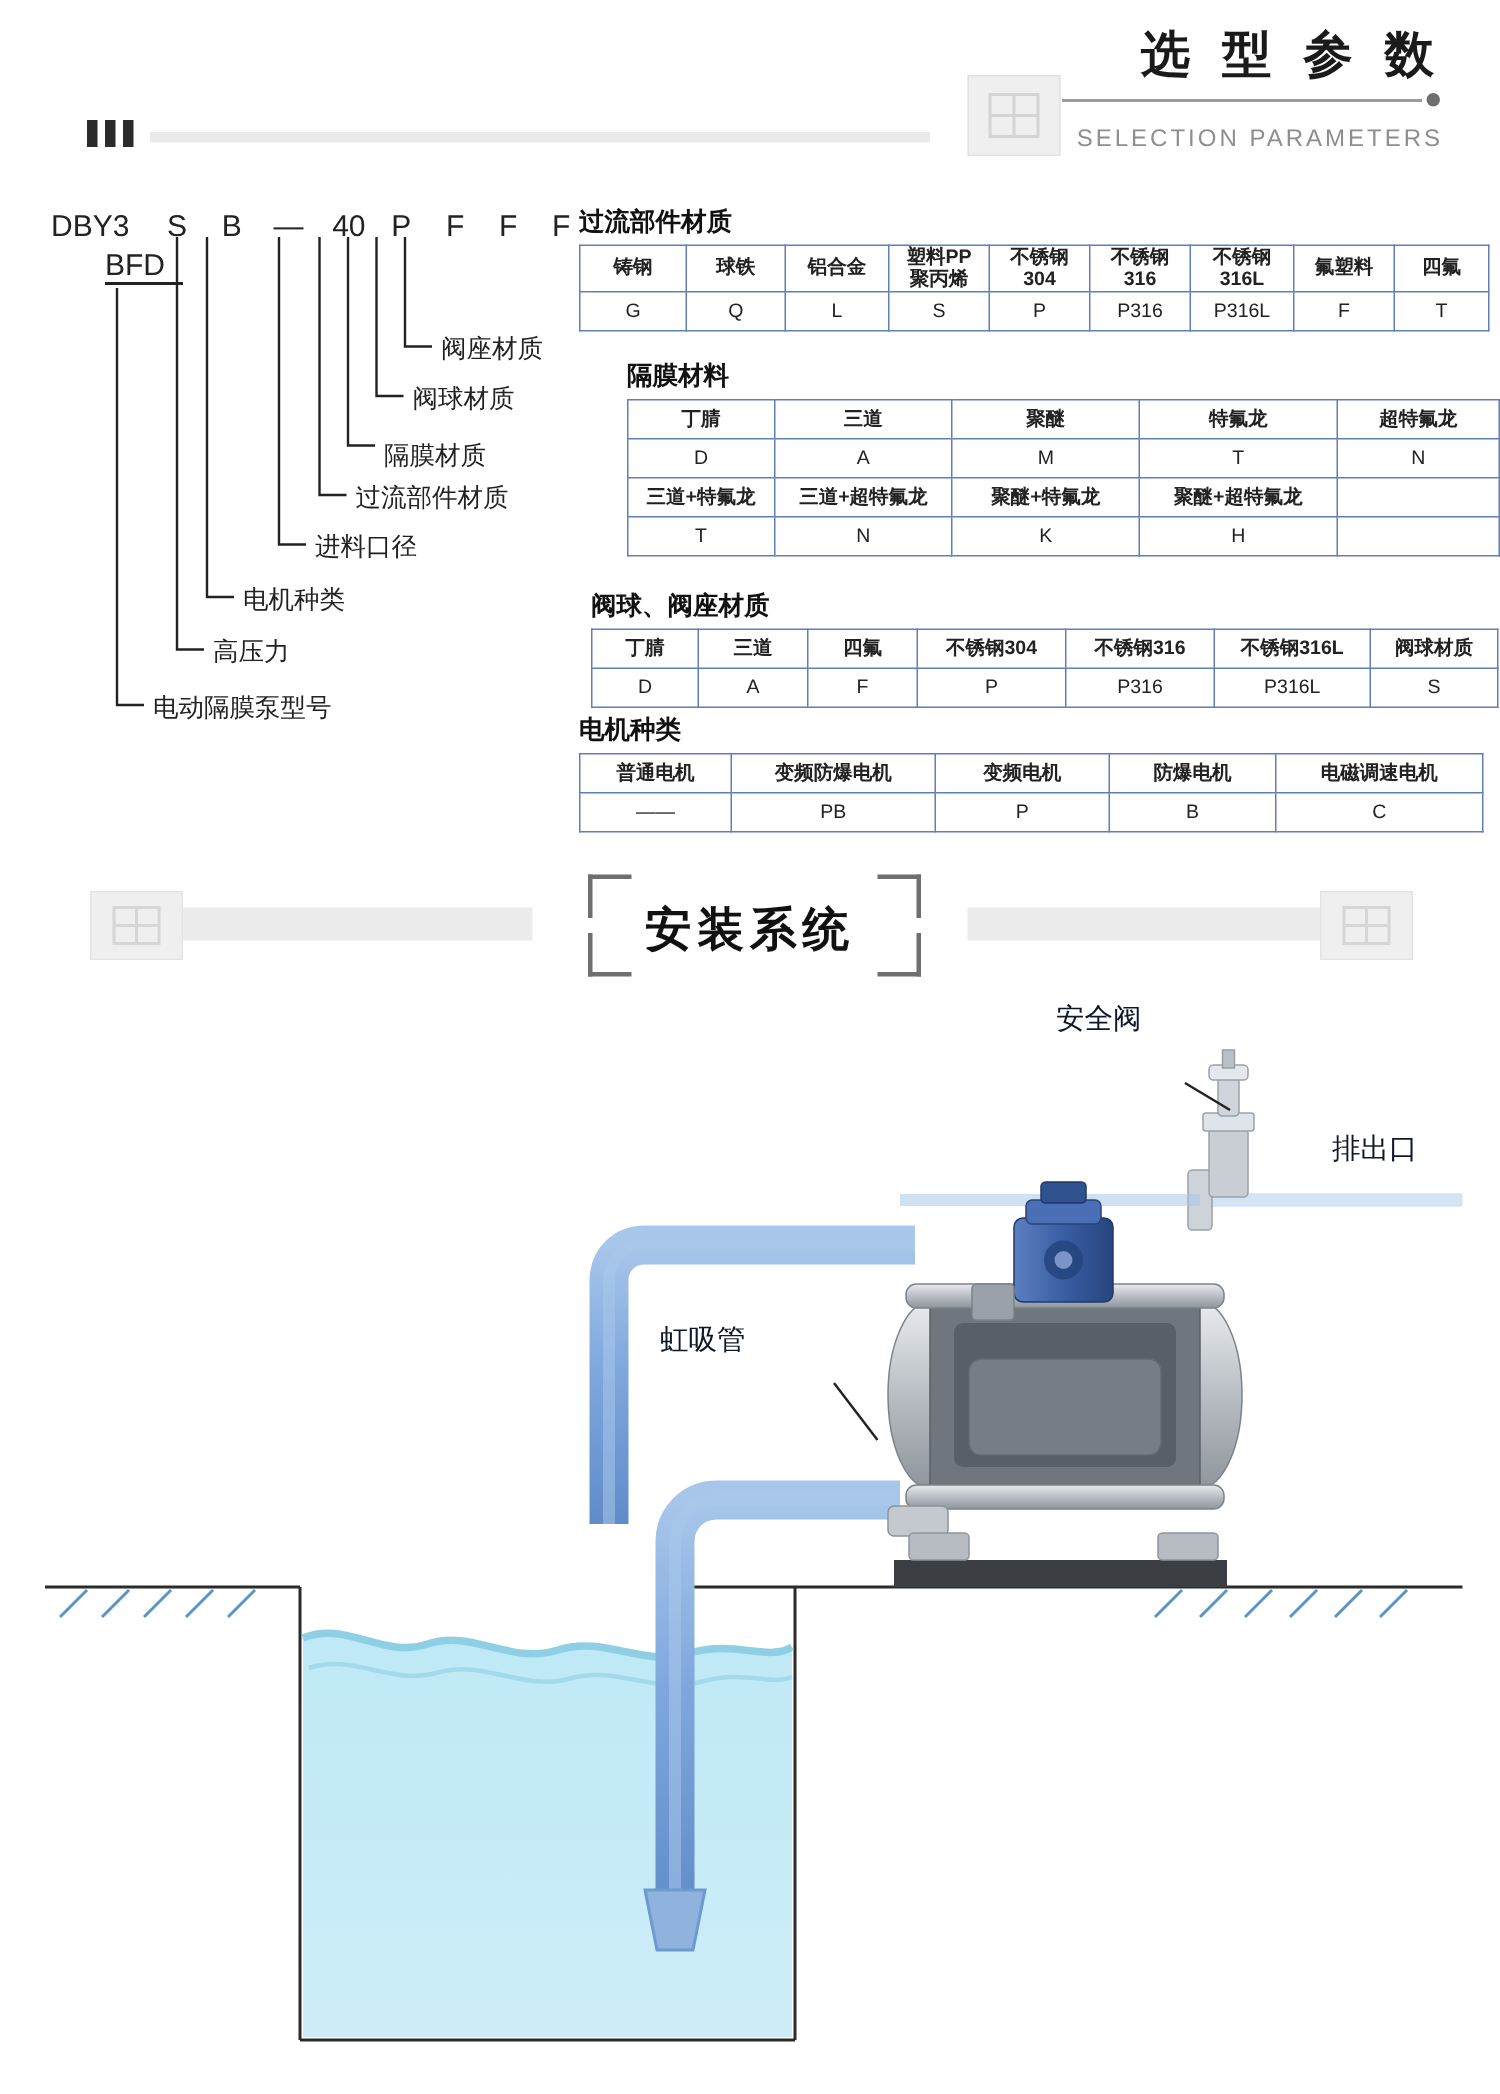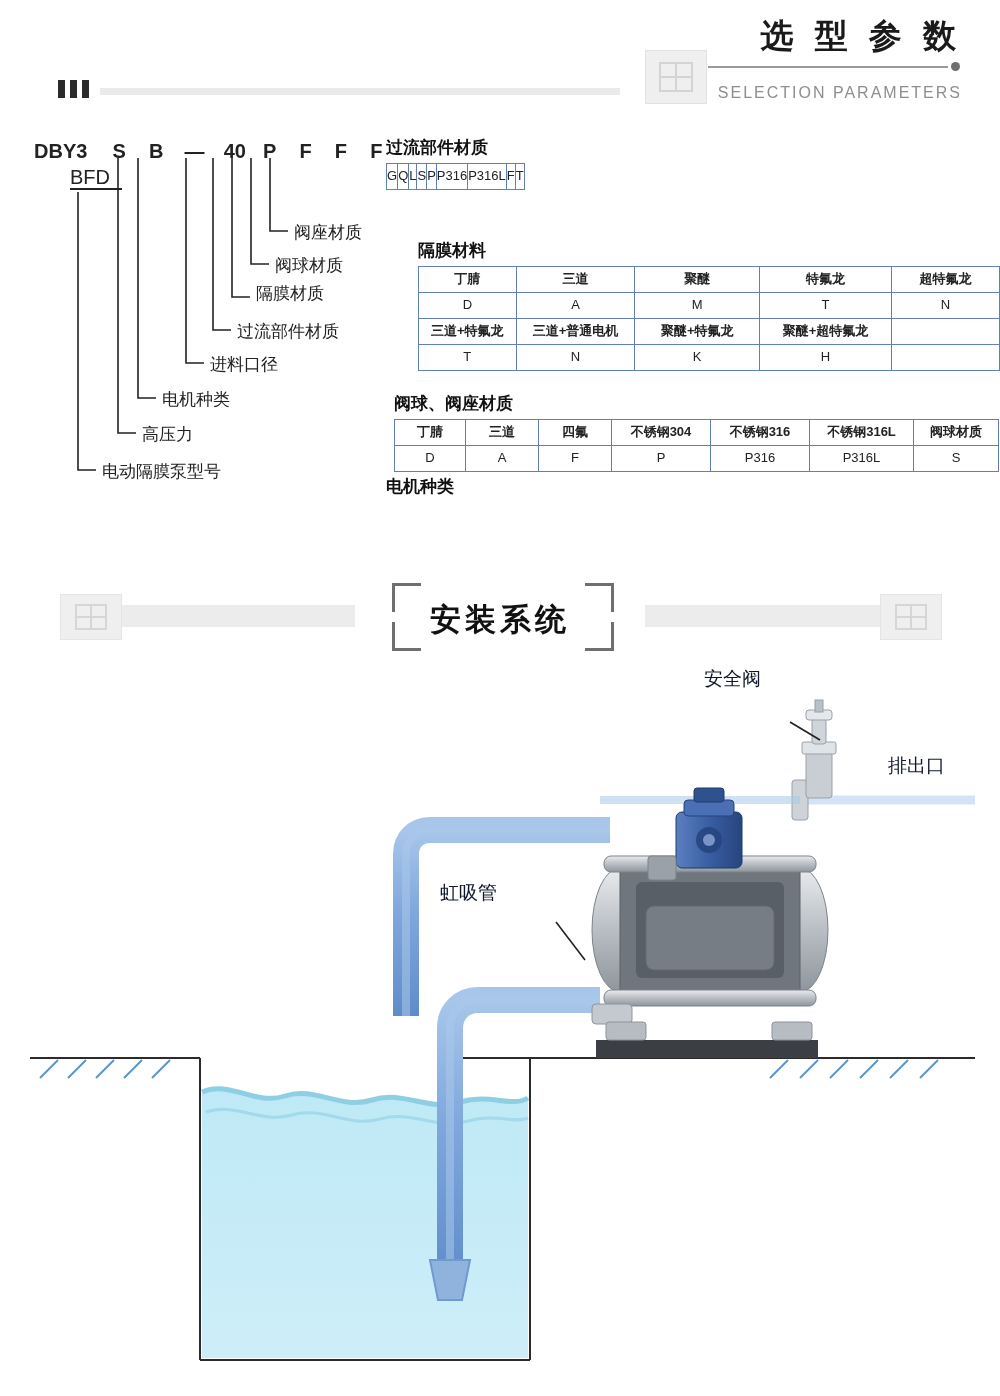--- a/index.html
+++ b/index.html
@@ -31,21 +31,21 @@
   }
   .hdr-stamp .inner:before{content:"";position:absolute;left:50%;top:0;bottom:0;width:2px;background:#d4d4d4;transform:translateX(-50%);}
   .hdr-stamp .inner:after{content:"";position:absolute;top:50%;left:0;right:0;height:2px;background:#d4d4d4;transform:translateY(-50%);}
   .hdr-bars{position:absolute;left:58px;top:80px;display:flex;gap:5px;}
   .hdr-bars i{display:block;width:7px;height:18px;background:#2b2b2b;}
   .hdr-grayline{position:absolute;left:100px;top:88px;width:520px;height:7px;background:#eaeaea;}
 
   
   .model{position:absolute;left:26px;top:136px;width:350px;height:420px;}
   .model-code{position:absolute;left:8px;top:4px;font-size:20px;letter-spacing:0px;white-space:nowrap;}
-  .model-code span{display:inline-block;font-weight:bold;}
+  .model-code span{display:inline-block;}
   .model-bfd{position:absolute;left:44px;top:30px;font-size:20px;}
   .model-bfd-underline{position:absolute;left:44px;top:52px;width:52px;height:2px;background:#222;}
   .leaders{position:absolute;left:0;top:0;width:350px;height:420px;}
   .lbl{position:absolute;font-size:17px;white-space:nowrap;}
 
   
   .sec{position:absolute;}
   .sec-title{font-size:17px;font-weight:bold;color:#111;margin-bottom:4px;}
   table.t{border-collapse:collapse;table-layout:fixed;}
   table.t td{
@@ -130,32 +130,43 @@
     <path d="M206,22 L206,161 L224,161" stroke="#222" stroke-width="1.6" fill="none"></path>
     <path d="M187,22 L187,194 L205,194" stroke="#222" stroke-width="1.6" fill="none"></path>
     <path d="M160,22 L160,227 L178,227" stroke="#222" stroke-width="1.6" fill="none"></path>
     <path d="M112,22 L112,262 L130,262" stroke="#222" stroke-width="1.6" fill="none"></path>
     <path d="M92,22 L92,297 L110,297" stroke="#222" stroke-width="1.6" fill="none"></path>
     <path d="M52,56 L52,334 L70,334" stroke="#222" stroke-width="1.6" fill="none"></path>
   </svg>
 
   <div class="lbl" style="left:268px;top:85px;">阀座材质</div>
   <div class="lbl" style="left:249px;top:118px;">阀球材质</div>
-  <div class="lbl" style="left:230px;top:146px;">隔膜材质</div>
+  <div class="lbl" style="left:230px;top:156px;">隔膜材质</div>
   <div class="lbl" style="left:211px;top:184px;">过流部件材质</div>
   <div class="lbl" style="left:184px;top:217px;">进料口径</div>
   <div class="lbl" style="left:136px;top:252px;">电机种类</div>
   <div class="lbl" style="left:116px;top:287px;">高压力</div>
   <div class="lbl" style="left:76px;top:324px;">电动隔膜泵型号</div>
 </div>
 
 <div class="sec" style="left:386px;top:136px;">
   <div class="sec-title">过流部件材质</div>
   <table class="t">
     <tbody>
+        <tr>
+      <td class="hd" style="width:70px">铸钢</td>
+      <td class="hd" style="width:65px">球铁</td>
+      <td class="hd" style="width:68px">铝合金</td>
+      <td class="hd two" style="width:66px">塑料PP<br>聚丙烯</td>
+      <td class="hd two" style="width:66px">不锈钢<br>304</td>
+      <td class="hd two" style="width:66px">不锈钢<br>316</td>
+      <td class="hd two" style="width:68px">不锈钢<br>316L</td>
+      <td class="hd" style="width:66px">氟塑料</td>
+      <td class="hd" style="width:62px">四氟</td>
+    </tr>
     <tr>
       <td>G</td>
       <td>Q</td>
       <td>L</td>
       <td>S</td>
       <td>P</td>
       <td>P316</td>
       <td>P316L</td>
       <td>F</td>
       <td>T</td>
@@ -177,21 +188,21 @@
     </tr>
     <tr>
       <td>D</td>
       <td>A</td>
       <td>M</td>
       <td>T</td>
       <td>N</td>
     </tr>
     <tr>
       <td class="hd">三道+特氟龙</td>
-      <td class="hd">三道+普通电机</td>
+      <td class="hd">三道+超特氟龙</td>
       <td class="hd">聚醚+特氟龙</td>
       <td class="hd">聚醚+超特氟龙</td>
       <td class="empty"></td>
     </tr>
     <tr>
       <td>T</td>
       <td>N</td>
       <td>K</td>
       <td>H</td>
       <td class="empty"></td>
@@ -221,20 +232,38 @@
       <td>P316</td>
       <td>P316L</td>
       <td>S</td>
     </tr>
   </tbody>
     </table>
 </div>
 
 <div class="sec" style="left:386px;top:475px;">
   <div class="sec-title">电机种类</div>
+  <table class="t">
+    <tbody>
+        <tr>
+      <td class="hd" style="width:100px">普通电机</td>
+      <td class="hd" style="width:135px">变频防爆电机</td>
+      <td class="hd" style="width:115px">变频电机</td>
+      <td class="hd" style="width:110px">防爆电机</td>
+      <td class="hd" style="width:137px">电磁调速电机</td>
+    </tr>
+    <tr>
+      <td>——</td>
+      <td>PB</td>
+      <td>P</td>
+      <td>B</td>
+      <td>C</td>
+    </tr>
+  </tbody>
+    </table>
 </div>
 
 <div class="banner">
   <div class="banner-bar"></div>
   <div class="banner-white"></div>
   <div class="stamp2" style="left:60px;top:19px;">
       <div class="inner"></div>
     </div>
   <div class="stamp2" style="left:880px;top:19px;">
       <div class="inner"></div>

